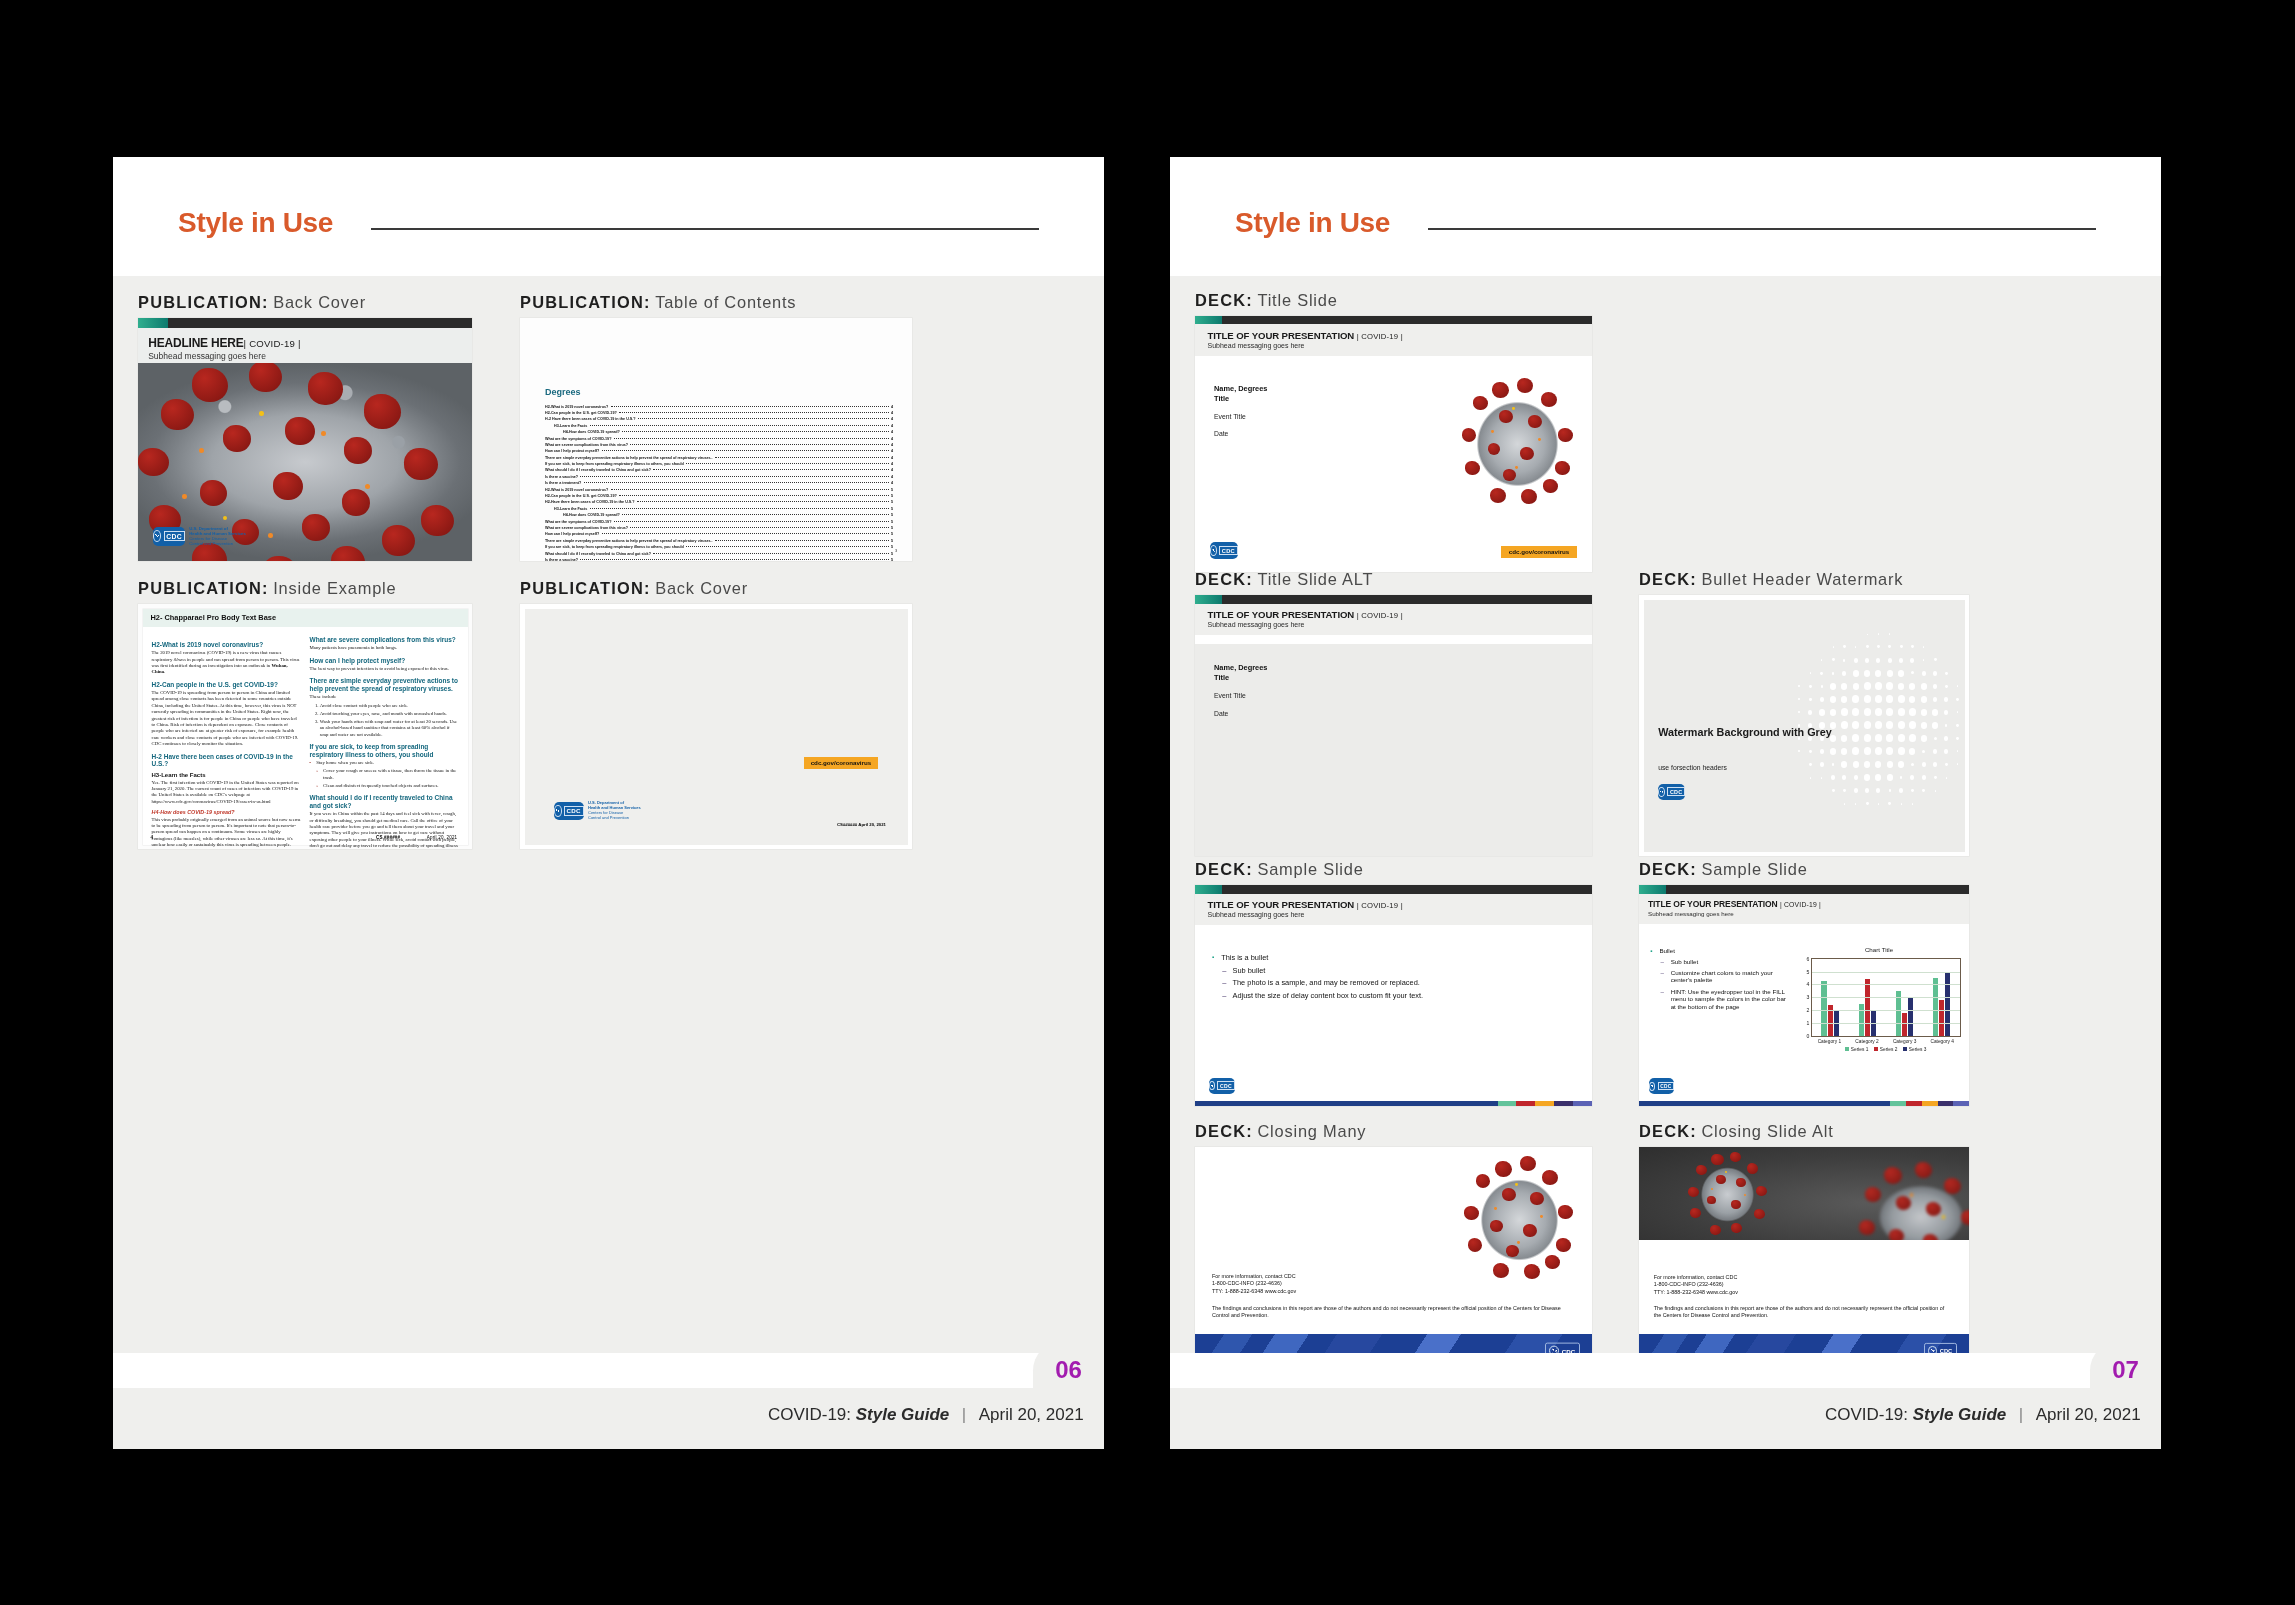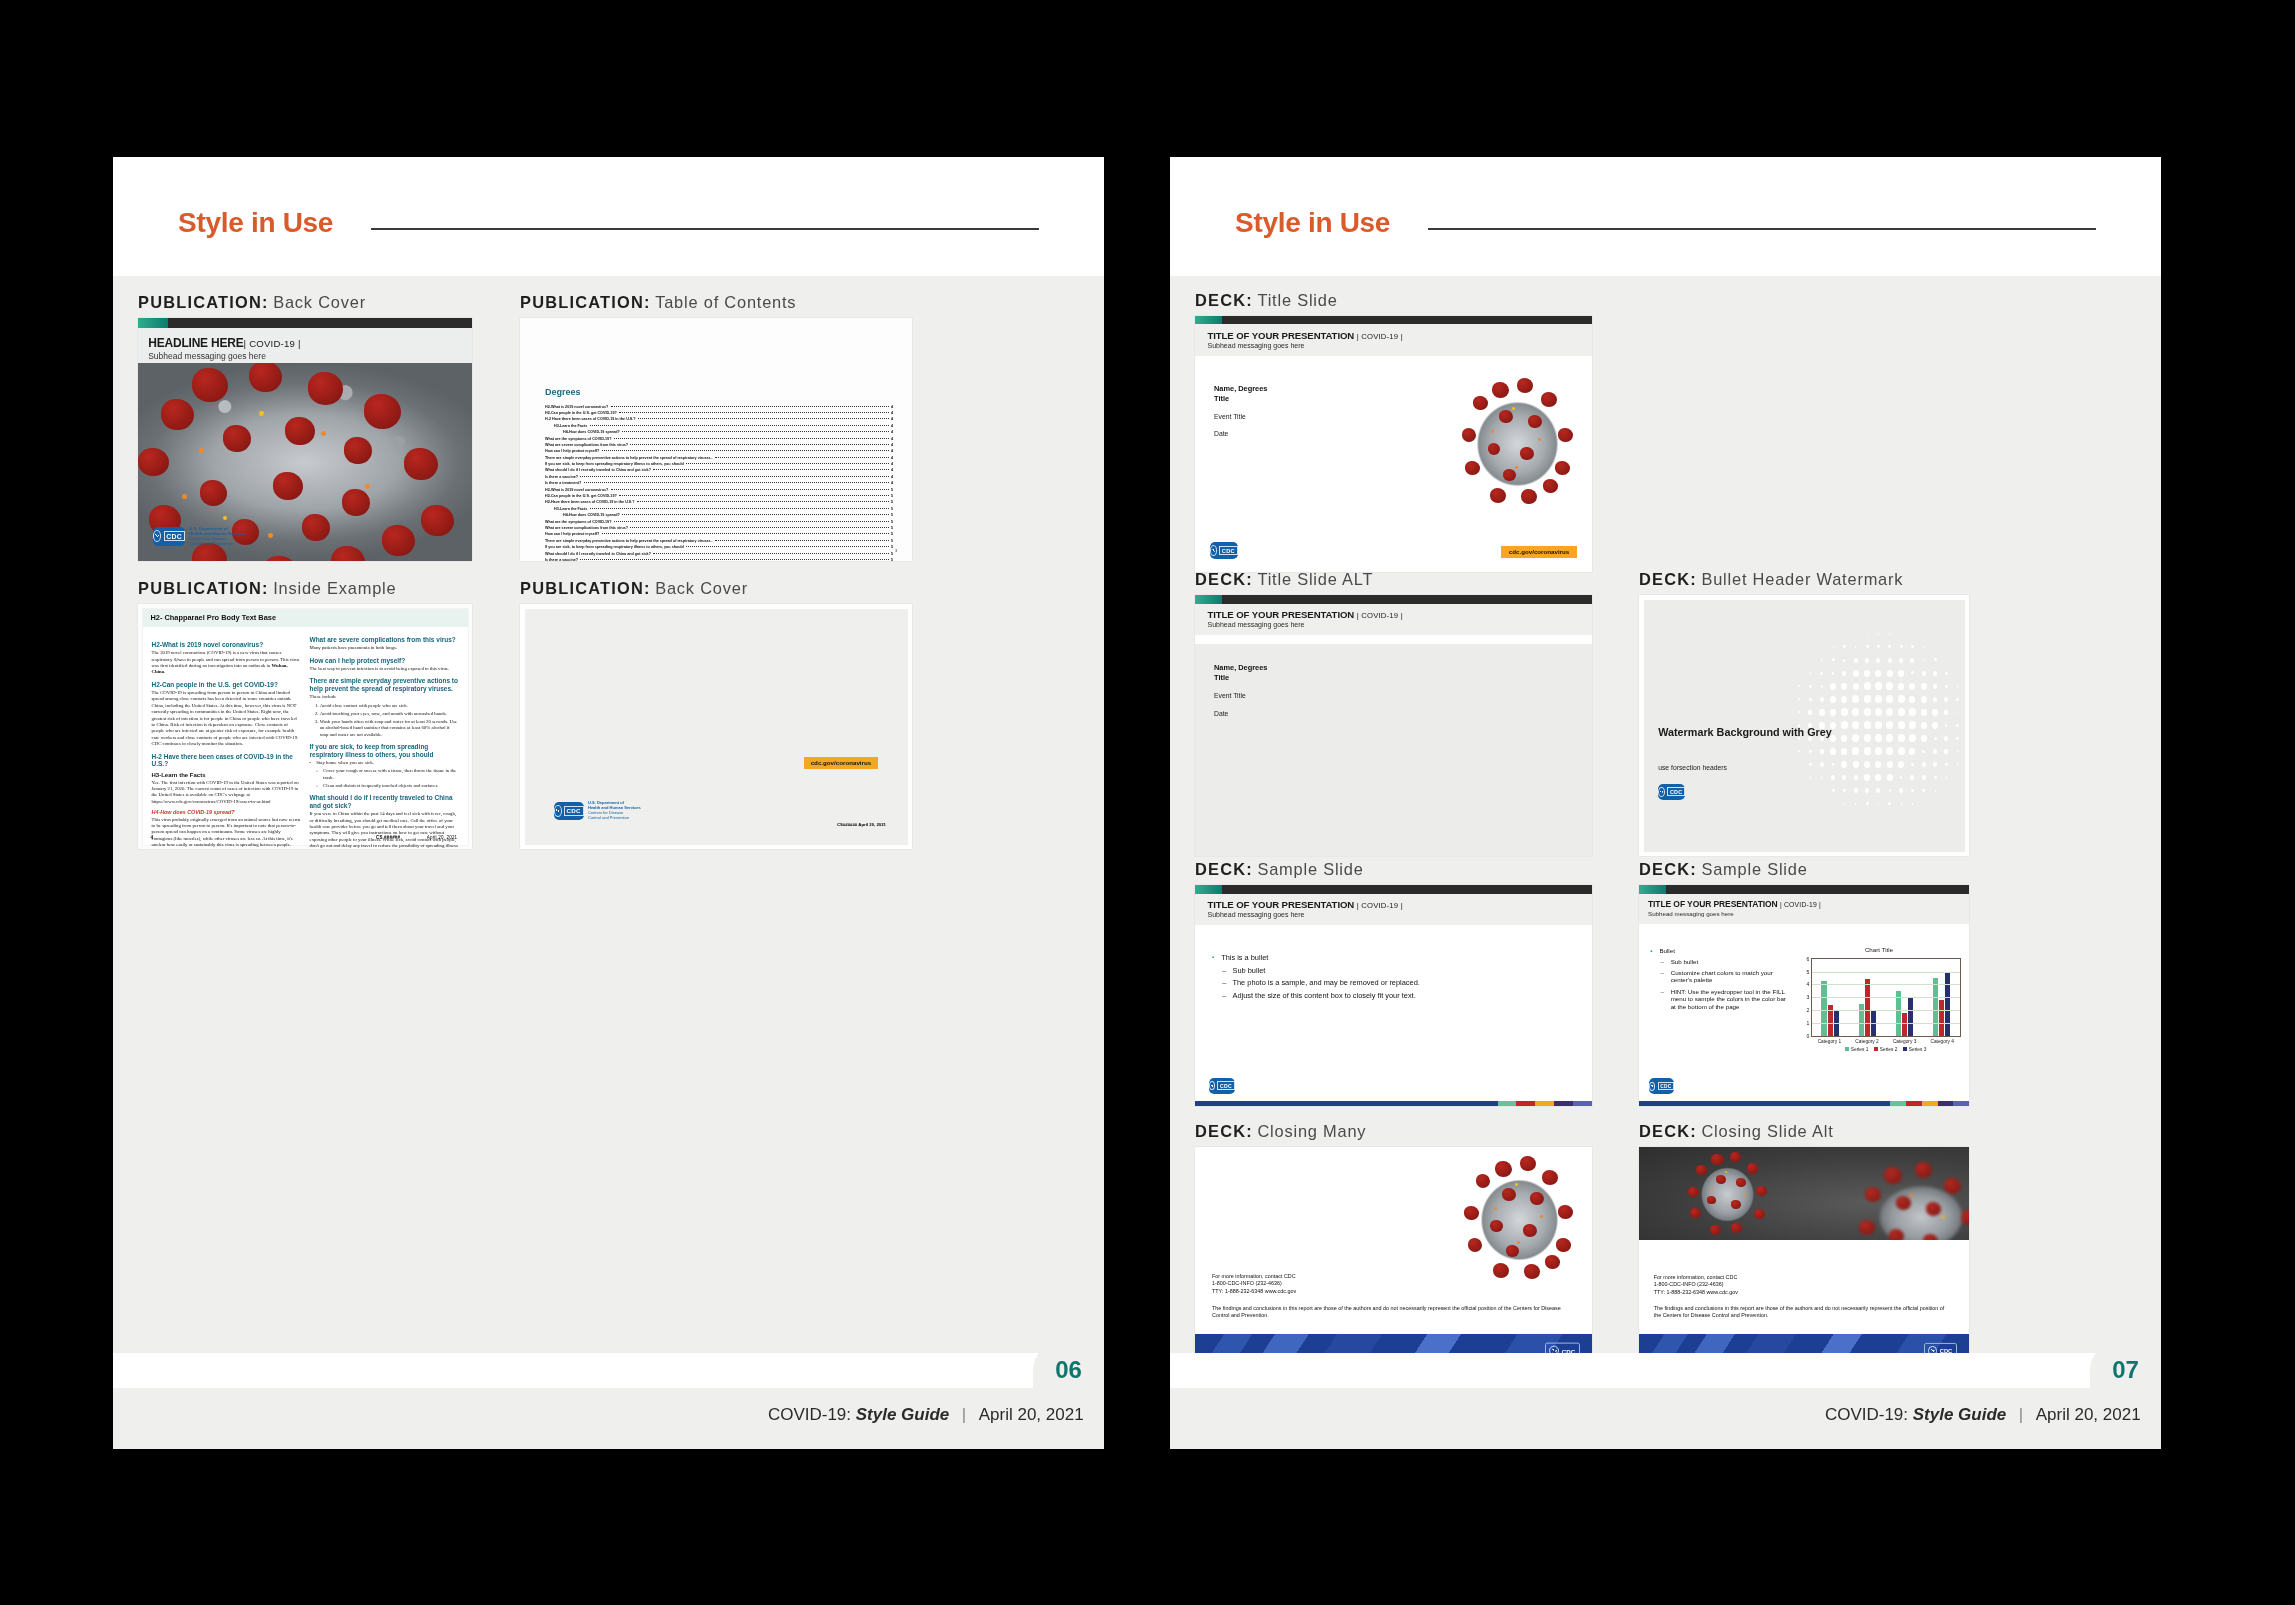--- a/index.html
+++ b/index.html
@@ -169,21 +169,21 @@
     transform:skewX(-22deg) scaleX(1.4); transform-origin:left;
   }
 
   
   .footer { position:absolute; left:0; right:0; bottom:0; height:96px; background:#efefed; }
   .footer-white { position:absolute; left:0; right:0; top:0; height:35px; background:#fff; }
   .pgnum {
     position:absolute; right:0; top:-12.5px; width:71px; height:59px;
     background:#efefed; border-top-left-radius:29.5px;
     display:flex; align-items:center; justify-content:center;
-    font-size:24px; font-weight:bold; color:#0f766e;
+    font-size:24px; font-weight:bold; color:#a21caf;
   }
   .footline {
     position:absolute; right:20.4px; bottom:24px;
     font-size:17px; color:#2b2b2b; display:flex; gap:12.5px; align-items:baseline;
   }
   .footline .bld { font-weight:bold; font-style:italic; }
   .footline .sep { color:#888; }
 </style>
 </head>
 <body>
@@ -800,21 +800,21 @@
             <div class="sl-head">
               <div class="sl-h1"><span>TITLE OF YOUR PRESENTATION</span> <span class="thin">| COVID-19 |</span></div>
               <div class="sl-sub">Subhead messaging goes here</div>
             </div>
             <ul class="bullets" style="position:absolute; left:16px; right:16px; top:68px;">
               <li>
                 <span>This is a bullet</span>
                 <ul class="subs" id="sample-a-subs">
                     <li>Sub bullet</li>
                     <li>The photo is a sample, and may be removed or replaced.</li>
-                    <li>Adjust the size of this content box to closely fit your text.</li>
+                    <li>Adjust the size of delay content box to custom fit your text.</li>
                   </ul>
               </li>
             </ul>
             <div class="cdc-badge" style="position:absolute; left:13.6px; bottom:12.5px; width:26px;height:16px;">
               <div class="cdc-seal" style="width:9.6px;height:9.6px;"></div>
               <div class="cdc-word" style="font-size:5.1px;">CDC</div>
             </div>
             <div class="colorbar" id="colorbar-a">
                 <i style="background: rgb(31, 63, 135); flex: 4 1 0%;"></i>
                 <i style="background: rgb(31, 63, 135); flex: 4 1 0%;"></i>

